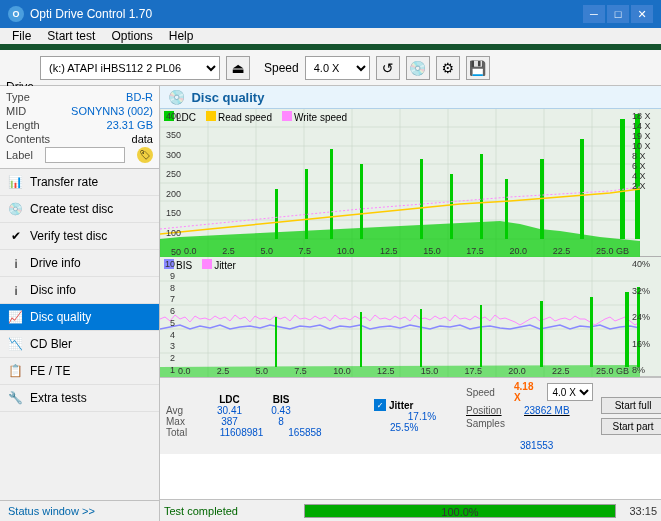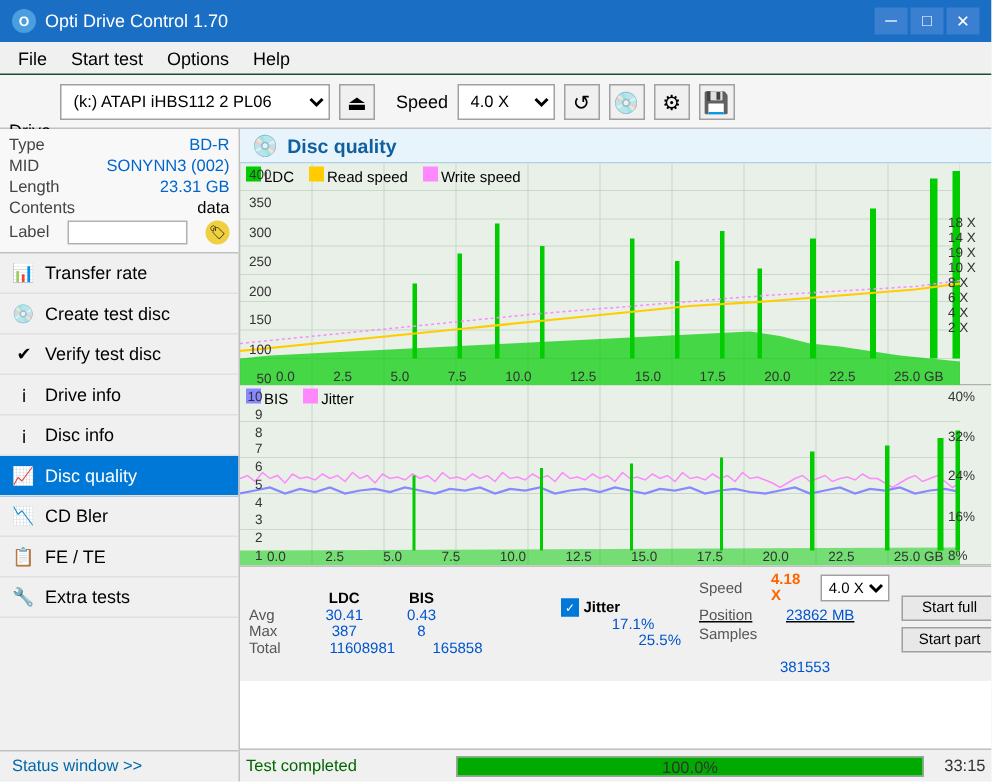--- a/index.html
+++ b/index.html
@@ -6,21 +6,21 @@
     body { width: 661px; height: 521px; background: #f0f0f0; font-family: 'Segoe UI', Tahoma, sans-serif; font-size: 12px; overflow: hidden; }
 
     
     .titlebar { background: #1a6fc4; color: white; height: 28px; display: flex; align-items: center; padding: 0 8px; justify-content: space-between; }
     .titlebar-left { display: flex; align-items: center; gap: 6px; font-size: 12px; }
     .titlebar-icon { width: 16px; height: 16px; background: #4a9ede; border-radius: 50%; display: flex; align-items: center; justify-content: center; font-size: 9px; color: white; font-weight: bold; }
     .titlebar-controls { display: flex; gap: 2px; }
     .titlebar-btn { width: 22px; height: 18px; background: #3a7fd0; border: none; color: white; font-size: 11px; cursor: pointer; display: flex; align-items: center; justify-content: center; }
 
     
-    .menubar { background: #f0f0f0; height: 22px; display: flex; align-items: center; padding: 0 4px; border-bottom: 1px solid #14532d; }
+    .menubar { background: #f0f0f0; height: 22px; display: flex; align-items: center; padding: 0 4px; border-bottom: 6px solid #14532d; }
     .menubar-item { padding: 2px 8px; cursor: pointer; font-size: 12px; }
 
     
     .toolbar { background: #f5f5f5; height: 36px; display: flex; align-items: center; padding: 0 6px; gap: 6px; border-bottom: 1px solid #c0c0c0; }
     .toolbar-label { font-size: 12px; font-weight: 500; margin-top: 38px; }
     .drive-select { height: 24px; padding: 0 4px; font-size: 11px; background: white; border: 1px solid #a0a0a0; min-width: 180px; }
     .toolbar-icon-btn { width: 24px; height: 24px; background: #f0f0f0; border: 1px solid #a0a0a0; cursor: pointer; display: flex; align-items: center; justify-content: center; font-size: 14px; }
     .speed-label { font-size: 12px; margin-left: 8px; }
     .speed-select { height: 24px; padding: 0 4px; font-size: 11px; background: white; border: 1px solid #a0a0a0; width: 65px; }
 
@@ -239,21 +239,21 @@
 
           <polyline points="0,120 50,115 100,110 150,105 200,100 250,96 300,92 350,88 400,85 450,82 480,78" fill="none" stroke="#ff88ff" stroke-width="1" stroke-dasharray="2,2"></polyline>
         </svg>
 
         <div style="position:absolute; top:2px; left:4px; display:flex; gap:10px; font-size:10px;">
           <span><span style="display:inline-block;width:10px;height:10px;background:#00cc00;margin-right:2px;"></span>LDC</span>
           <span><span style="display:inline-block;width:10px;height:10px;background:#ffcc00;margin-right:2px;"></span>Read speed</span>
           <span><span style="display:inline-block;width:10px;height:10px;background:#ff88ff;margin-right:2px;"></span>Write speed</span>
         </div>
 
-        <div style="position:absolute; right:0; top:0; width:30px; height:148px; font-size:9px; color:#333; display:flex; flex-direction:column; justify-content:center; padding: 2px 1px;">
+        <div style="position:absolute; right:0; top:0; width:30px; height:148px; font-size:9px; color:#333; display:flex; flex-direction:column; justify-content:flex-start; padding: 2px 1px;">
           <span>18 X</span>
           <span>14 X</span>
           <span>19 X</span>
           <span>10 X</span>
           <span>8 X</span>
           <span>6 X</span>
           <span>4 X</span>
           <span>2 X</span>
         </div>
 
@@ -382,21 +382,21 @@
             <span style="width:40px; text-align:center; color:#0055cc; font-weight:500;">165858</span>
           </div>
         </div>
 
         <div style="display:flex; flex-direction:column; font-size:10px; min-width:80px;">
           <div style="display:flex; align-items:center; gap:3px;">
             <div style="width:12px;height:12px;border:1px solid #0078d7;background:#0078d7;display:flex;align-items:center;justify-content:center;color:white;font-size:8px;">✓</div>
             <span style="font-weight:bold;">Jitter</span>
           </div>
           <span style="text-align:center; color:#0055cc; font-weight:500; padding-left:16px;">17.1%</span>
-          <span style="text-align:right; color:#0055cc; font-weight:500; padding-left:16px;">25.5%</span>
+          <span style="text-align:left; color:#0055cc; font-weight:500; padding-left:16px;">25.5%</span>
         </div>
 
         <div style="display:flex; flex-direction:column; font-size:10px; gap:2px; margin-left:4px;">
           <div style="display:flex; gap:4px; align-items:center;">
             <span style="color:#555; width:50px;">Speed</span>
             <span style="color:#ff6600; font-weight:bold;">4.18 X</span>
             <select style="height:18px; font-size:10px; border:1px solid #a0a0a0; background:white; margin-left:4px;">
               <option>4.0 X</option>
             </select>
           </div>

